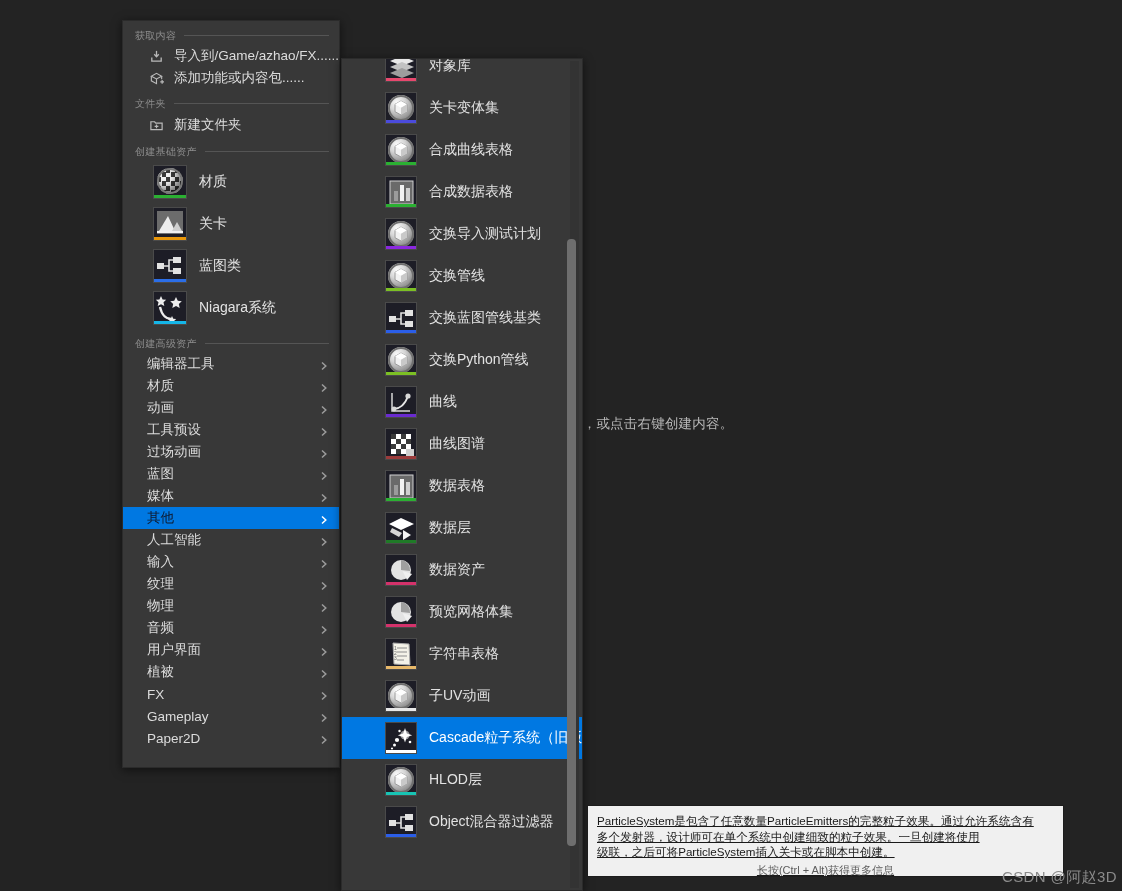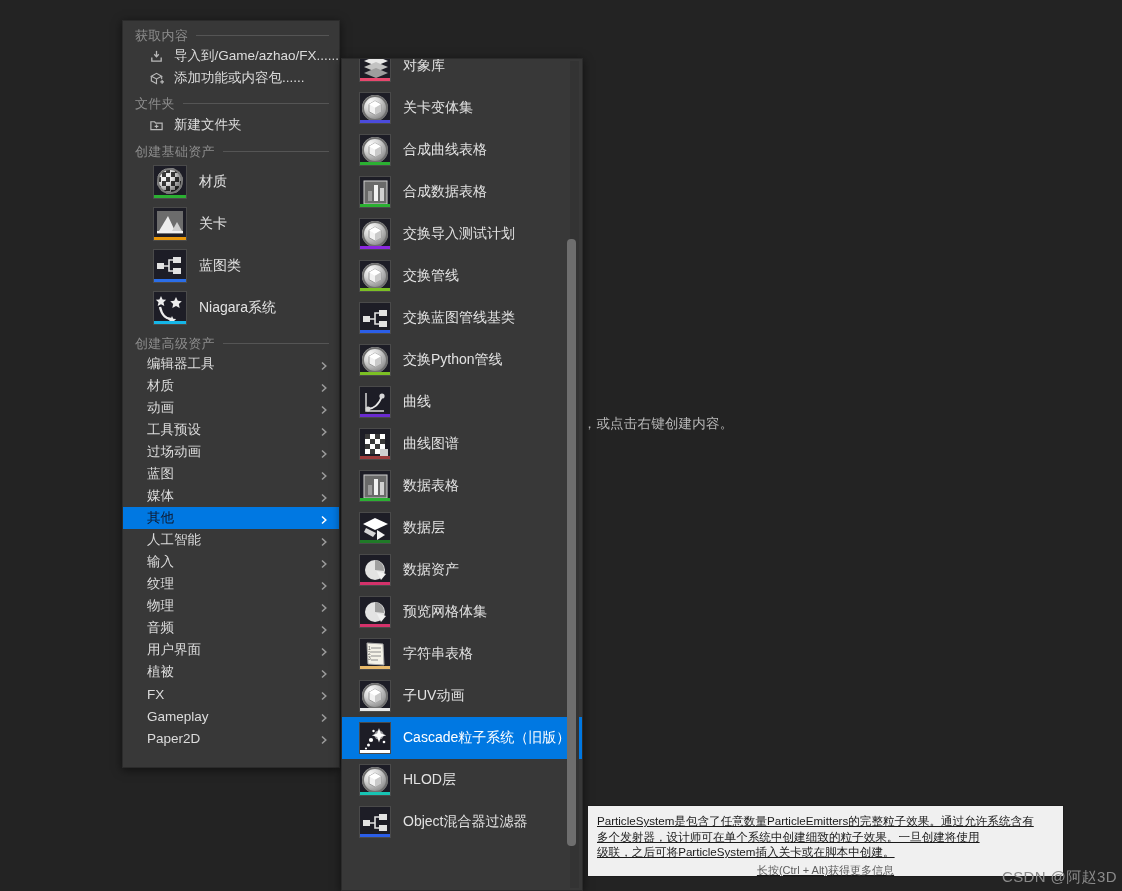--- a/index.html
+++ b/index.html
@@ -31,21 +31,21 @@
     box-shadow: 0 2px 9px rgba(0,0,0,0.55);
     overflow: hidden;
   }
   .section-head {
     display: flex; align-items: center;
     padding: 0 10px 0 12px;
     height: 19px;
     margin-top: 5px;
   }
   .section-head .sh-label {
-    font-size: 13px;
+    font-size: 10px;
     color: #8d8d8d;
     white-space: nowrap;
     letter-spacing: .3px;
   }
   .section-head .sh-rule {
     flex: 1 1 auto;
     height: 1px;
     background: #555;
     margin-left: 8px;
   }
@@ -115,21 +115,21 @@
     overflow: hidden;
   }
   .flyout-inner {
     position: absolute;
     left: 0; top: -14px;
     width: 242px;
   }
   .fly-row {
     display: flex; align-items: center;
     height: 42px;
-    padding-left: 17px;
+    padding-left: 43px;
     color: #e2e2e2;
     font-size: 14px;
   }
   .fly-row.active { background: #0078e2; color: #ffffff; }
   .fly-row .thumb {
     position: relative;
     width: 32px; height: 32px;
     margin-right: 12px;
     flex: 0 0 32px;
     background: #1d1d26;

